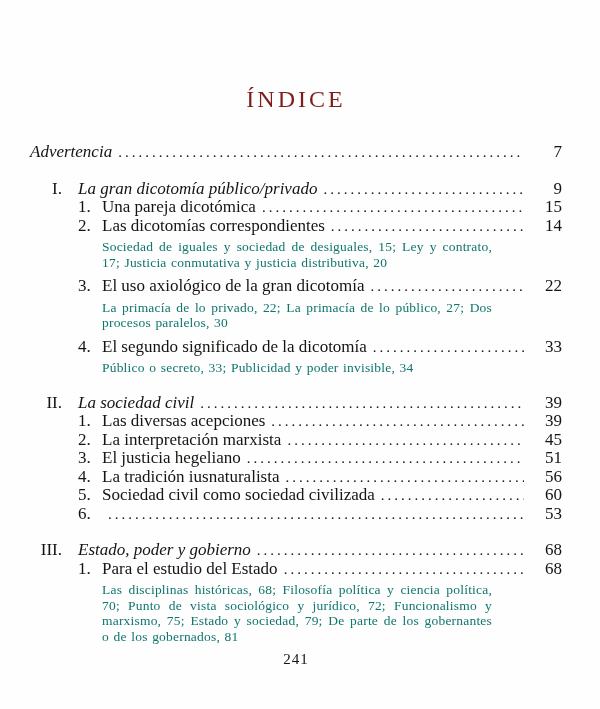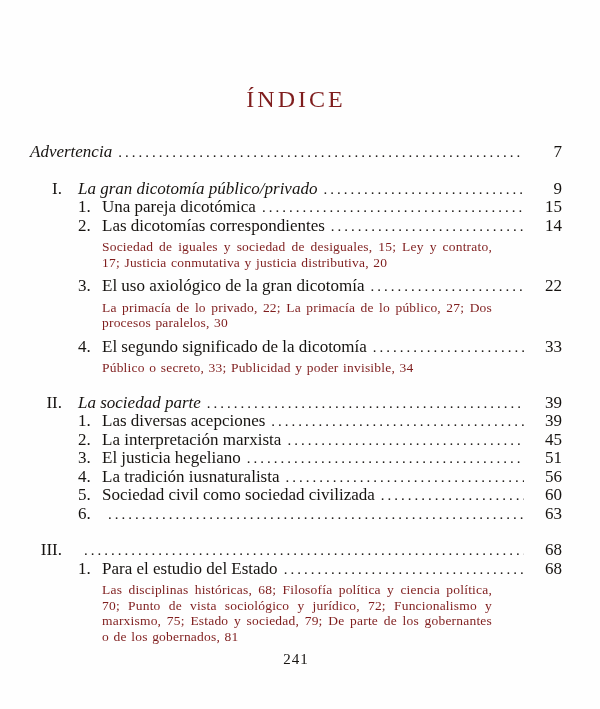--- a/index.html
+++ b/index.html
@@ -65,21 +65,21 @@
     width: 36px;
     text-align: right;
   }
   .detail {
     margin: 4px 70px 7px 72px;
     font-size: 13.5px;
     line-height: 15.5px;
     text-align: justify;
     letter-spacing: 0.2px;
     word-spacing: 1px;
-    color: #7f1d1d;
+    color: #0f766e;
   }
   .folio {
     text-align: center;
     font-size: 15px;
     letter-spacing: 1px;
   }
 </style>
 </head>
 <body>
 
@@ -122,21 +122,21 @@
           <span class="itemnum">4.</span>
           <span class="entry-label">El segundo significado de la dicotomía</span>
           <span class="leader">............................................................................................................................................</span>
           <span class="pagecol">33</span>
         </div>
         <div class="detail">Público o secreto, 33; Publicidad y poder invisible, 34</div>
       </div>
       <div class="chapter">
         <div class="row chapter-row">
           <span class="numcol">II.</span>
-          <span class="chapter-title">La sociedad parte</span>
+          <span class="chapter-title">La sociedad civil</span>
           <span class="leader">............................................................................................................................................</span>
           <span class="pagecol">39</span>
         </div>
         <div class="row item-row">
           <span class="itemnum">1.</span>
           <span class="entry-label">Las diversas acepciones</span>
           <span class="leader">............................................................................................................................................</span>
           <span class="pagecol">39</span>
         </div>
         <div class="row item-row">
@@ -159,26 +159,27 @@
         </div>
         <div class="row item-row">
           <span class="itemnum">5.</span>
           <span class="entry-label">Sociedad civil como sociedad civilizada</span>
           <span class="leader">............................................................................................................................................</span>
           <span class="pagecol">60</span>
         </div>
         <div class="row item-row">
           <span class="itemnum">6.</span>
           <span class="leader">............................................................................................................................................</span>
-          <span class="pagecol">63</span>
+          <span class="pagecol">53</span>
         </div>
       </div>
       <div class="chapter">
         <div class="row chapter-row">
           <span class="numcol">III.</span>
+          <span class="chapter-title">Estado, poder y gobierno</span>
           <span class="leader">............................................................................................................................................</span>
           <span class="pagecol">68</span>
         </div>
         <div class="row item-row">
           <span class="itemnum">1.</span>
           <span class="entry-label">Para el estudio del Estado</span>
           <span class="leader">............................................................................................................................................</span>
           <span class="pagecol">68</span>
         </div>
         <div class="detail">Las disciplinas históricas, 68; Filosofía política y ciencia política, 70; Punto de vista sociológico y jurídico, 72; Funcionalismo y marxismo, 75; Estado y sociedad, 79; De parte de los gobernantes o de los gobernados, 81</div>

